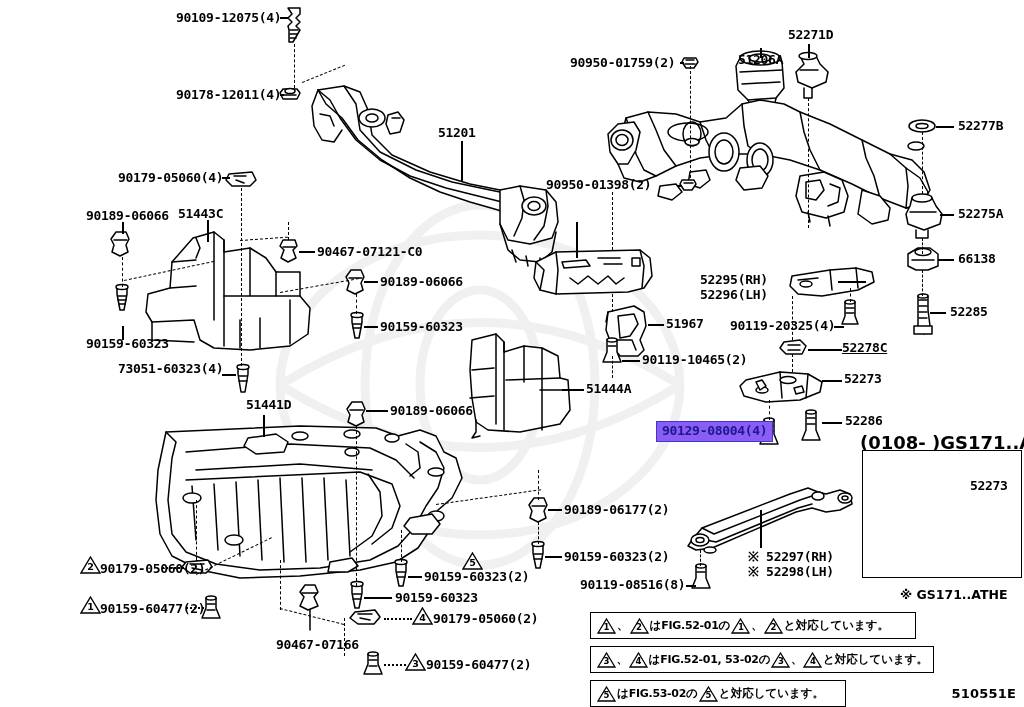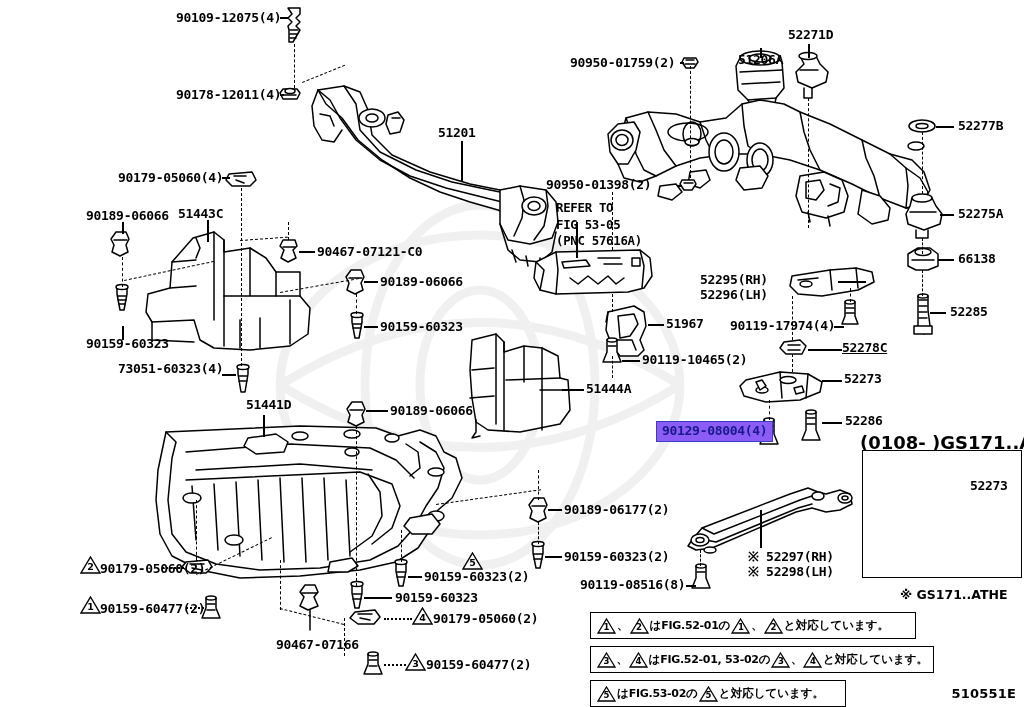--- a/index.html
+++ b/index.html
@@ -616,41 +616,36 @@
   <div class="lbl pn" style="left:738px; top:33px;margin-top:20px;">51206A</div>
   <div class="lbl pn" style="left:788px; top:28px;">52271D</div>
   <div class="lbl pn" style="left:958px; top:119px;">52277B</div>
   <div class="lbl pn" style="left:546px; top:178px;">90950-01398(2)</div>
   <div class="lbl pn" style="left:958px; top:207px;">52275A</div>
   <div class="lbl pn" style="left:958px; top:252px;">66138</div>
   <div class="lbl pn" style="left:950px; top:305px;">52285</div>
   <div class="lbl pn" style="left:666px; top:317px;text-align:center;">51967</div>
   <div class="lbl pn" style="left:642px; top:353px;">90119-10465(2)</div>
   <div class="lbl pn" style="left:586px; top:382px;">51444A</div>
-  <div class="lbl pn" style="left:730px; top:319px;">90119-17974(4)</div>
+  <div class="lbl pn" style="left:730px; top:319px;">90119-20325(4)</div>
   <div class="lbl pn" style="left:842px; top:341px;text-decoration:underline;">52278C</div>
   <div class="lbl pn" style="left:844px; top:372px;">52273</div>
   <div class="lbl pn" style="left:845px; top:414px;">52286</div>
   <div class="lbl pn" style="left:970px; top:479px;">52273</div>
   <div class="lbl pn" style="left:580px; top:578px;">90119-08516(8)</div>
 
   <div class="lbl pn two" style="left:700px; top:272px;">
     <div>52295(RH)</div>
     <div>52296(LH)</div>
   </div>
   <div class="lbl pn two" style="left:748px; top:549px;">
     <div>※ 52297(RH)</div>
     <div>※ 52298(LH)</div>
   </div>
 
-  <div class="lbl refer" style="left:556px; top:200px;">
-    <div>REFER TO</div>
-    <div>FIG 53-05</div>
-    <div>(PNC 57616A)</div>
-  </div>
 
   <div class="lbl hl pn" style="left:656px; top:421px;">90129-08004(4)</div>
 
   <div class="lbl thin" style="left:860px; top:436px; font-size:18px;">(0108-        )GS171..ATHE</div>
   <div id="inset-box"></div>
   <div class="lbl pn" style="left:970px; top:479px;">52273</div>
 
   <div class="lbl thin" style="left:900px; top:588px; font-size:12.5px;">※ GS171..ATHE</div>
 
   <div class="tri" style="left:80px; top:556px;">

